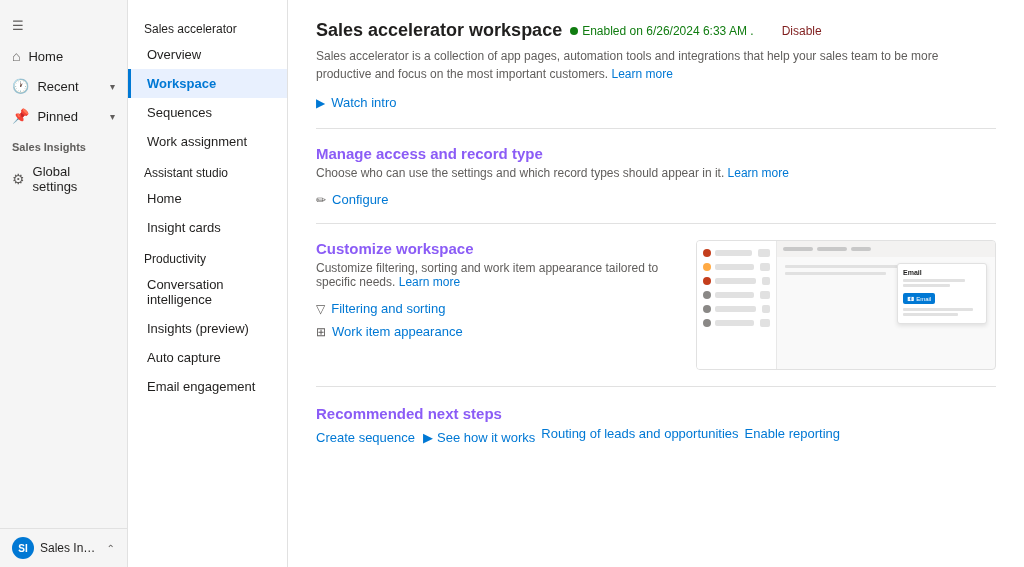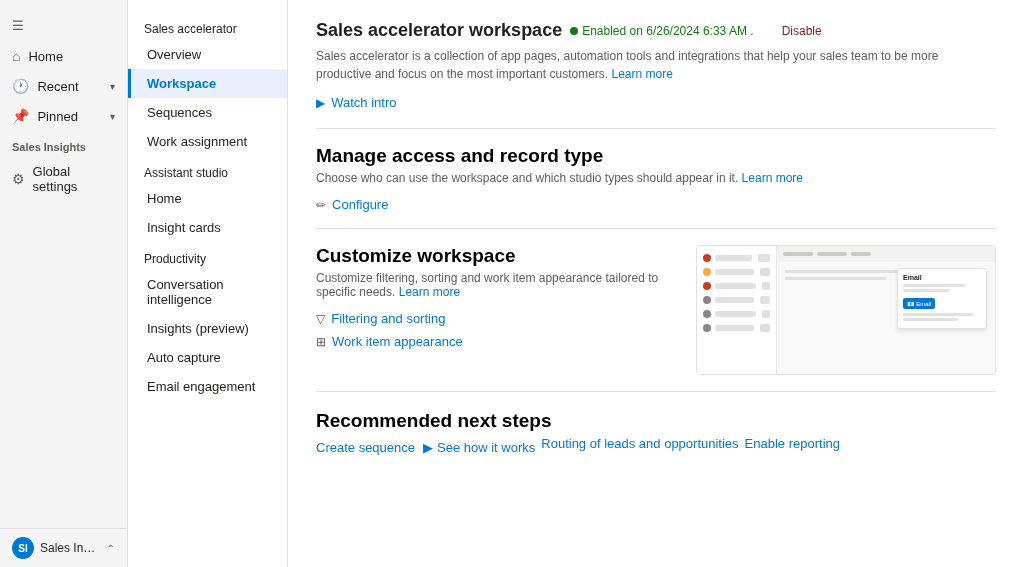--- a/index.html
+++ b/index.html
@@ -144,23 +144,23 @@
       color: #0078d4;
       font-size: 13px;
       cursor: pointer;
       margin-bottom: 18px;
     }
     .play-icon { font-size: 12px; }
 
     .section-divider { border: none; border-top: 1px solid #e1e1e1; margin: 16px 0; }
 
     .section-title {
-      font-size: 19px;
+      font-size: 15px;
       font-weight: 600;
-      color: #000000;
+      color: #8b5cf6;
       margin-bottom: 4px;
     }
     .section-description {
       font-size: 12px;
       color: #605e5c;
       margin-bottom: 12px;
     }
 
     .action-link {
       display: flex;
@@ -378,21 +378,21 @@
   <div class="watch-intro">
     <span class="play-icon">▶</span>
     <span>Watch intro</span>
   </div>
 
   <hr class="section-divider">
 
   <div>
     <h2 class="section-title">Manage access and record type</h2>
     <p class="section-description">
-      <span>Choose who can use the workspace and which studio types should appear in it.</span>
+      <span>Choose who can use the settings and which record types should appear in it.</span>
       <a class="learn-more">Learn more</a>
     </p>
     <a class="action-link">
       <span class="action-icon">✏</span>
       <span>Configure</span>
     </a>
   </div>
 
   <hr class="section-divider">
 

